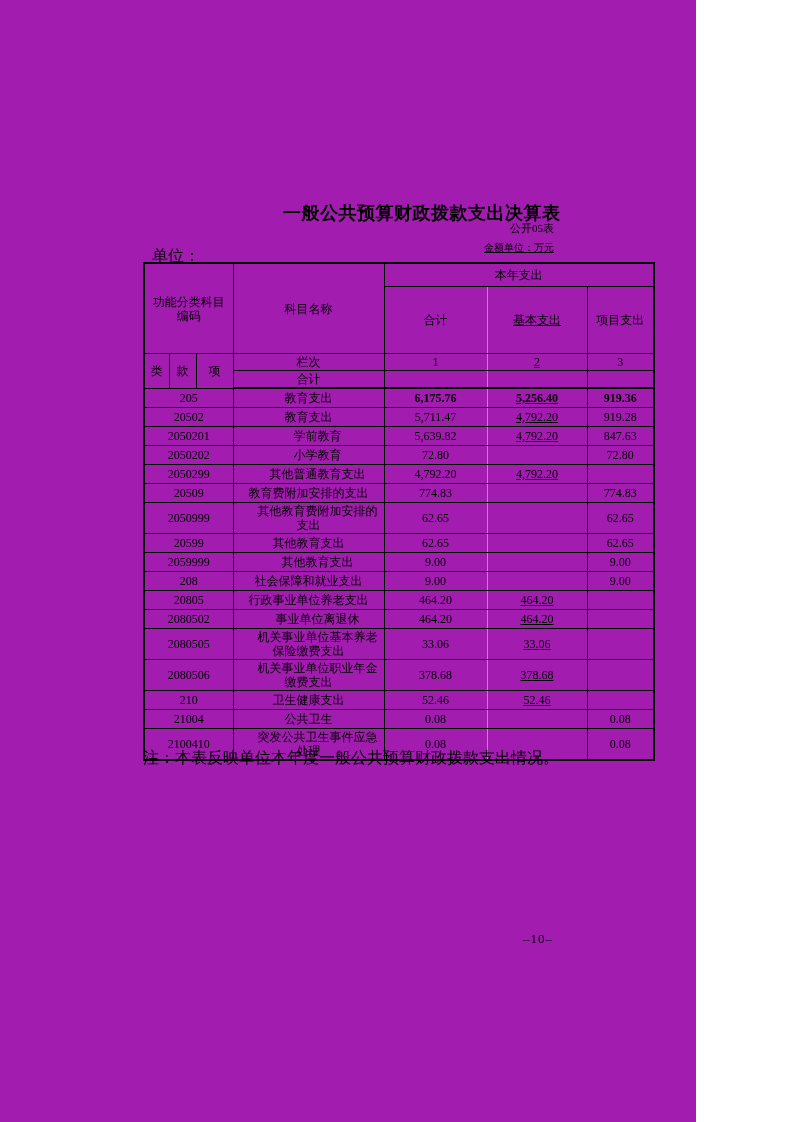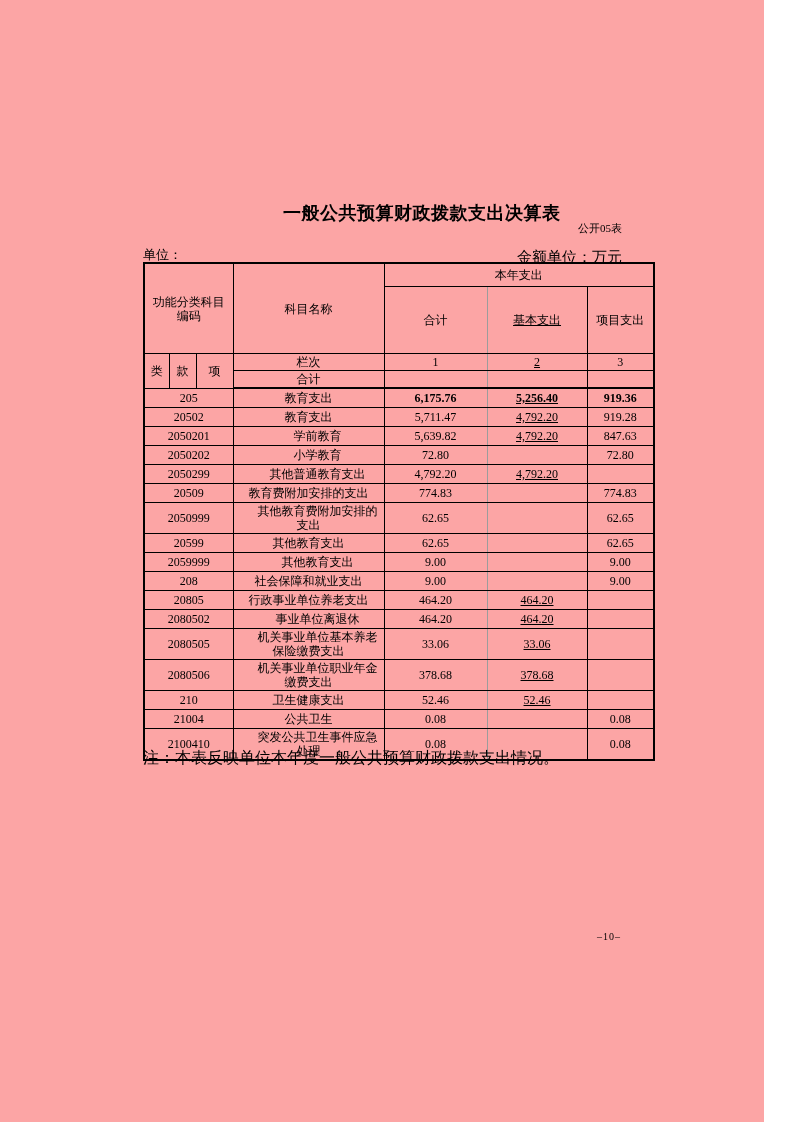--- a/index.html
+++ b/index.html
@@ -1,40 +1,41 @@
 <!DOCTYPE html>
 <html lang="zh"><head>
 <meta charset="utf-8">
 <style>
   html,body { margin:0; padding:0; background:#ffffff; }
   .page {
     position:relative;
-    width:764px; height:1122px;
-    background:#fca5a5;
+    width:696px; height:1122px;
+    background:#a21caf;
     font-family:"Liberation Serif","DejaVu Serif",serif;
     color:#000;
     overflow:hidden;
   }
   .doc-title {
     position:absolute; top:201px; left:283px;
     font-family:"Liberation Sans","DejaVu Sans",sans-serif;
     font-weight:bold; font-size:18px; letter-spacing:0.5px;
     white-space:nowrap;
   }
   .form-no {
     position:absolute; top:221px; right:142px;
     font-size:11px;
   }
   .unit-label {
-    position:absolute; top:246px; left:143px;
-    font-size:13px;
+    position:absolute; top:246px; left:152px;
+    font-size:16px;
   }
   .amount-unit {
-    position:absolute; top:248px; right:142px;
-    font-size:15px;
+    position:absolute; top:241px; right:142px;
+    font-size:10px;
+    text-decoration:underline;
   }
   table.budget {
     position:absolute; top:262px; left:143px;
     width:510px;
     border-collapse:collapse;
     table-layout:fixed;
     border:2px solid #000;
     font-size:12px; line-height:14px;
   }
   table.budget td {
@@ -57,21 +58,21 @@
   td.name { text-align:left; padding-left:3px; padding-right:2px;font-family:Liberation Serif, serif; }
   td.name.indent { text-indent:18px; }
   td.num { text-align:right; padding-right:2px; }
   tr.bold td.num { font-weight:bold; }
   .note {
     position:absolute; top:748px; left:143px;
     font-size:16px;
   }
   .page-number {
     position:absolute; top:931px; right:143px;
-    font-size:10px; letter-spacing:1px;
+    font-size:13px; letter-spacing:1px;
   }
 </style>
 </head>
 <body>
 
 <div class="page">
 
   <div class="doc-title">一般公共预算财政拨款支出决算表</div>
 
   <div class="form-no">公开05表</div>

